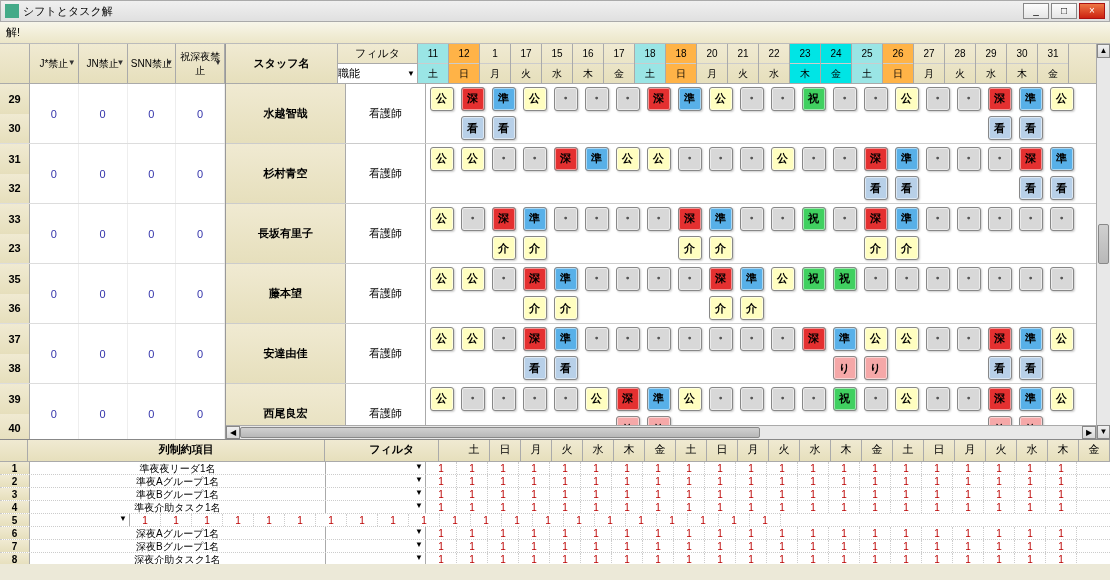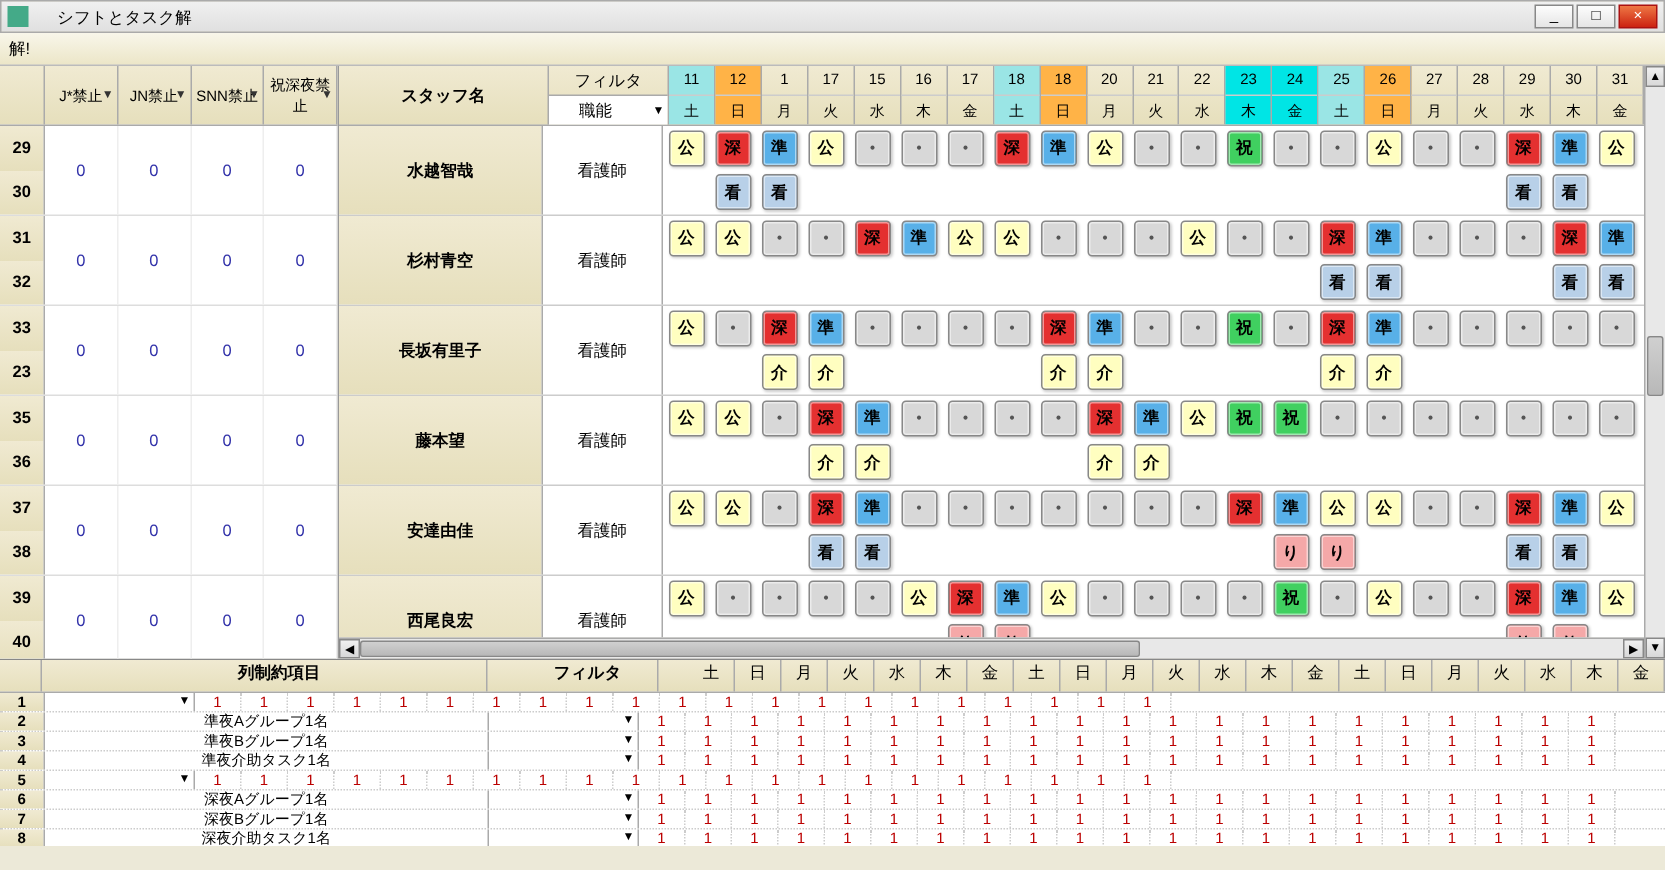--- a/index.html
+++ b/index.html
@@ -1,18 +1,18 @@
 <!DOCTYPE html>
 <html><head>
 <meta charset="utf-8">
 <style>
 * { box-sizing: border-box; margin: 0; padding: 0; }
 body { font-family: "MS UI Gothic", sans-serif; font-size: 11px; background: #ece9d8; width: 1110px; height: 580px; overflow: hidden; }
 
-.titlebar { height: 22px; background: linear-gradient(#f0f0f0, #e0e0e0); border: 1px solid #aaa; display: flex; align-items: center; padding: 0 4px; gap: 15px; }
+.titlebar { height: 22px; background: linear-gradient(#f0f0f0, #e0e0e0); border: 1px solid #aaa; display: flex; align-items: center; padding: 0 4px; }
 .titlebar .appicon { width: 14px; height: 14px; background: #4a8; margin-right: 4px; }
 .titlebar .title { flex: 1; font-size: 11px; }
 .winbtns { display: flex; gap: 2px; }
 .winbtn { width: 26px; height: 16px; border: 1px solid #888; background: linear-gradient(#fdfdfd,#e5e5e5); font-size: 10px; text-align: center; line-height: 14px; }
 .winbtn.close { background: linear-gradient(#e74,#c21); color:#fff; border-color:#a11; }
 
 .toolbar { height: 22px; background: linear-gradient(#f8f6ea,#ece6c8); border-bottom:1px solid #bbb; display:flex; align-items:center; padding:0 6px; font-size:11px; }
 
 .main { display:flex; height: 395px; }
 
@@ -26,37 +26,37 @@
 .left .row { display:flex; border-bottom:1px solid #ddd; }
 .left .row .rh { width:30px; background: linear-gradient(#f0ead2,#e6dfbc); border-right:1px solid #aaa; text-align:center; font-weight:bold; display:flex; align-items:center; justify-content:center; }
 .left .row .cell { flex:1; border-right:1px solid #eee; display:flex; align-items:center; justify-content:center; color:#33a; }
 .left .row.tall { height:60px; }
 .left .row.tall .rh { height:30px; }
 .left .row.tall .rhwrap { width:30px; display:flex; flex-direction:column; }
 
 
 .center { flex:1; display:flex; flex-direction:column; overflow:hidden; }
 .center .hdrrow { height:40px; display:flex; background: linear-gradient(#f0ead2,#e6dfbc); border-bottom:1px solid #aaa; }
-.center .staffcol { width:140px; border-right:1px solid #aaa; display:flex; align-items:center; justify-content:center; font-weight:bold; }
+.center .staffcol { width:112px; border-right:1px solid #aaa; display:flex; align-items:center; justify-content:center; font-weight:bold; }
 .center .filtercol { width:80px; border-right:1px solid #aaa; display:flex; flex-direction:column; }
 .center .filtercol .f1 { flex:1; display:flex; align-items:center; justify-content:center; border-bottom:1px solid #aaa; }
-.center .filtercol .f2 { flex:1; display:flex; align-items:center; justify-content:flex-start; padding-left:20px; background:#fff; position:relative; }
+.center .filtercol .f2 { flex:1; display:flex; align-items:center; justify-content:flex-start; padding-left:0; background:#fff; position:relative; }
 .center .filtercol .f2 .drop { position:absolute; right:2px; font-size:8px; }
 
 .calhead { flex:1; display:flex; overflow:hidden; }
 .calhead .day { width:31px; border-right:1px solid #aaa; display:flex; flex-direction:column; text-align:center; font-size:10px; }
 .calhead .day .num { flex:1; display:flex; align-items:center; justify-content:center; }
 .calhead .day .wd { flex:1; display:flex; align-items:center; justify-content:center; border-top:1px solid #ccc; }
 .day.sat { background:#9ae5e5; }
 .day.sun { background:#ffb347; }
 .day.hol { background:#00e5e5; }
 
 .center .body { flex:1; overflow:hidden; background:#fff; }
 .center .staffrow { display:flex; height:60px; border-bottom:1px solid #ccc; }
-.center .staffrow .name { width:136px; background: linear-gradient(#f0ead2,#e6dfbc); border-right:1px solid #aaa; display:flex; align-items:center; justify-content:center; font-weight:bold; }
+.center .staffrow .name { width:120px; background: linear-gradient(#f0ead2,#e6dfbc); border-right:1px solid #aaa; display:flex; align-items:center; justify-content:center; font-weight:bold; }
 .center .staffrow .role { width:80px; border-right:1px solid #aaa; display:flex; align-items:center; justify-content:center; }
 .center .staffrow .shifts { flex:1; display:flex; flex-direction:column; overflow:hidden; }
 .center .staffrow .shiftline { flex:1; display:flex; }
 .shiftcell { width:31px; display:flex; align-items:center; justify-content:center; }
 
 .badge { width:24px; height:24px; border:1px solid #888; border-radius:3px; display:flex; align-items:center; justify-content:center; font-size:11px; font-weight:bold; box-shadow: inset 0 0 0 1px rgba(255,255,255,0.5), 1px 1px 2px rgba(0,0,0,0.2); }
 .b-kou { background:#fffec0; } 
 .b-shin { background:#e43030; color:#000; } 
 .b-jun { background:#58b0e8; } 
 .b-dot { background:#d8d8d8; color:#555; font-size:14px; }
@@ -956,20 +956,21 @@
         <div class="d">月</div>
         <div class="d">火</div>
         <div class="d">水</div>
         <div class="d">木</div>
         <div class="d">金</div>
       </div>
   </div>
   <div class="rows" id="bottomrows">
       <div class="row">
         <div class="rh">1</div>
+        <div class="lbl">準夜夜リーダ1名</div>
         <div class="flt">
           <span class="drop">▼</span>
         </div>
         <div class="days">
           <div class="d">1</div>
           <div class="d">1</div>
           <div class="d">1</div>
           <div class="d">1</div>
           <div class="d">1</div>
           <div class="d">1</div>

